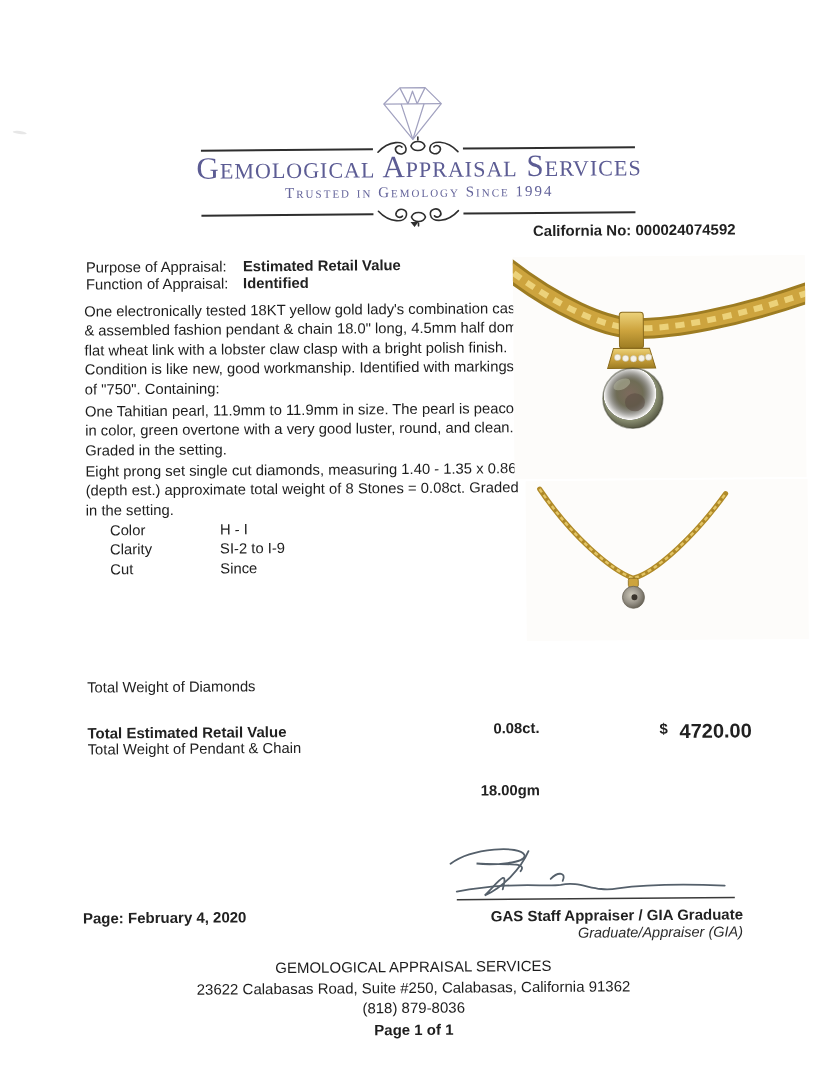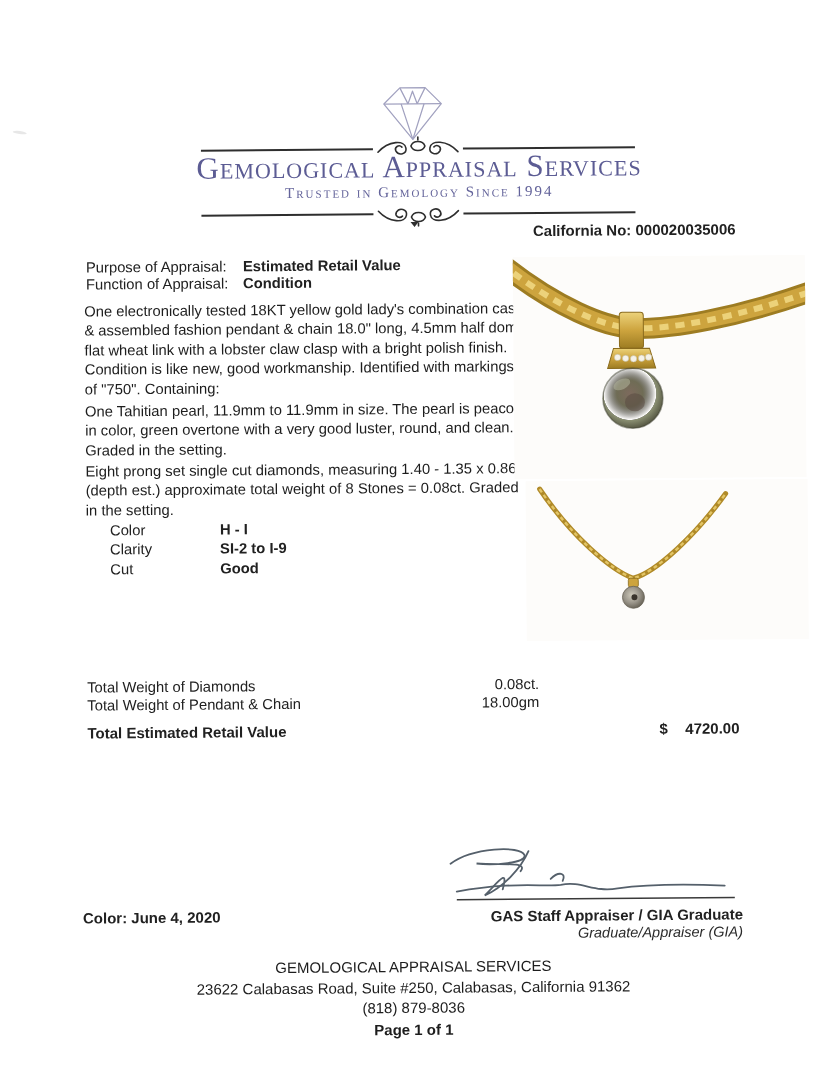--- a/index.html
+++ b/index.html
@@ -59,29 +59,29 @@
   .para{font-size:14.8px;line-height:19.4px;color:#1d1d1d;}
   .para div{white-space:nowrap;}
   .para1{left:86px;top:300px;}
   .para2{left:86px;top:400px;}
   .para3{left:86px;top:460px;}
 
   
   .grading{left:110px;top:519px;font-size:14.8px;line-height:19.4px;}
   .grow{display:flex;white-space:nowrap;}
   .grow .gl{width:110px;}
-  .grow .gv{font-weight:bold;}
+  .grow .gv{font-weight:normal;}
 
   
   .totals{left:86px;top:676px;width:452px;font-size:14.8px;line-height:18px;}
   .trow{display:flex;justify-content:space-between;white-space:nowrap;}
-  .trow .tv{font-weight:normal;}
+  .trow .tv{font-weight:bold;margin-top:44px;}
   .retail-label{left:86px;top:722px;font-size:15px;font-weight:bold;white-space:nowrap;}
   .retail-currency{left:658px;top:722px;font-size:15px;font-weight:bold;}
-  .retail-value{left:678px;top:722px;width:60px;text-align:right;font-size:15px;font-weight:bold;}
+  .retail-value{left:678px;top:722px;width:60px;text-align:right;font-size:20px;font-weight:bold;}
 
   
   .photo{background:#fdfcfa;}
   .photo1{left:515px;top:258px;width:292px;height:222px;}
   .photo2{left:526px;top:482px;width:282px;height:160px;}
   .photo svg{display:block;}
 
   
   .signature-svg{left:430px;top:842px;width:314px;height:64px;}
   .signer-title{left:420px;top:908px;width:320px;text-align:right;font-weight:bold;font-size:15px;white-space:nowrap;}
@@ -140,31 +140,31 @@
         <path d="M36,10 C38,4 48,4 50,10 C48,16 38,16 36,10 Z"></path>
         <path d="M43,4 L43,1"></path>
       </g>
     </svg>
     <div class="rule"></div>
   </div>
   <div class="abs pointer-down"></div>
 
   <div class="abs appraisal-no">
     <span>California No:</span>
-    <span>000020035006</span>
+    <span>000024074592</span>
   </div>
 
   <div class="abs meta-block">
     <div class="meta-row">
       <span class="ml">Purpose of Appraisal:</span>
       <span class="mv">Estimated Retail Value</span>
     </div>
     <div class="meta-row">
       <span class="ml">Function of Appraisal:</span>
-      <span class="mv">Condition</span>
+      <span class="mv">Identified</span>
     </div>
   </div>
 
   <div class="abs para para1">
     <div>One electronically tested 18KT yellow gold lady's combination cast</div>
     <div>&amp; assembled fashion pendant &amp; chain 18.0" long, 4.5mm half dome</div>
     <div>flat wheat link with a lobster claw clasp with a bright polish finish.</div>
     <div>Condition is like new, good workmanship.  Identified with markings</div>
     <div>of "750".  Containing:</div>
   </div>
@@ -183,21 +183,21 @@
     <div class="grow">
       <span class="gl">Color</span>
       <span class="gv">H - I</span>
     </div>
     <div class="grow">
       <span class="gl">Clarity</span>
       <span class="gv">SI-2 to I-9</span>
     </div>
     <div class="grow">
       <span class="gl">Cut</span>
-      <span class="gv">Good</span>
+      <span class="gv">Since</span>
     </div>
   </div>
 
   <div class="abs totals">
     <div class="trow">
       <span>Total Weight of Diamonds</span>
       <span class="tv">0.08ct.</span>
     </div>
     <div class="trow">
       <span>Total Weight of Pendant &amp; Chain</span>
@@ -273,22 +273,22 @@
       <path d="M96,10 C88,28 70,46 52,54 C66,40 76,26 70,48"></path>
       <path d="M24,50 C80,40 110,46 128,44 C150,40 160,52 185,48 C215,44 250,44 292,46"></path>
       <path d="M118,38 C126,30 134,32 130,40"></path>
     </g>
     <line x1="24" y1="58" x2="302" y2="58" stroke="#3a3a3a" stroke-width="1.6"></line>
   </svg>
 
   <div class="abs signer-title">GAS Staff Appraiser / GIA Graduate</div>
   <div class="abs signer-subtitle">Graduate/Appraiser (GIA)</div>
   <div class="abs date-line">
-    <span>Color:</span>
-    <span>June 4, 2020</span>
+    <span>Page:</span>
+    <span>February 4, 2020</span>
   </div>
 
   <div class="abs footer">
     <div>GEMOLOGICAL APPRAISAL SERVICES</div>
     <div>23622 Calabasas Road, Suite #250, Calabasas, California 91362</div>
     <div>(818) 879-8036</div>
     <div class="fpage">Page 1 of 1</div>
   </div>
 
 </div>

